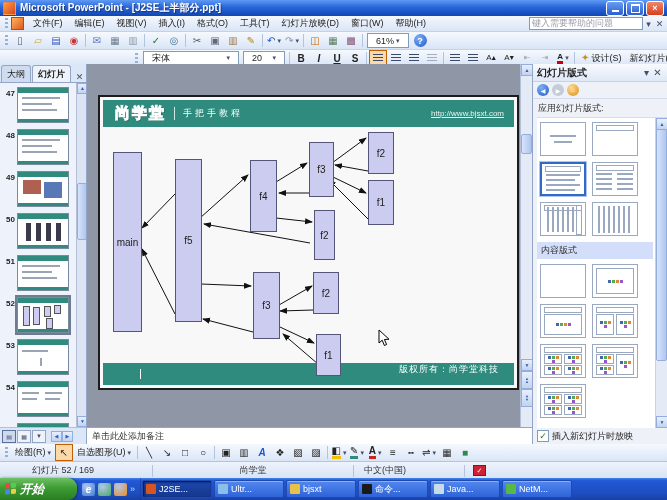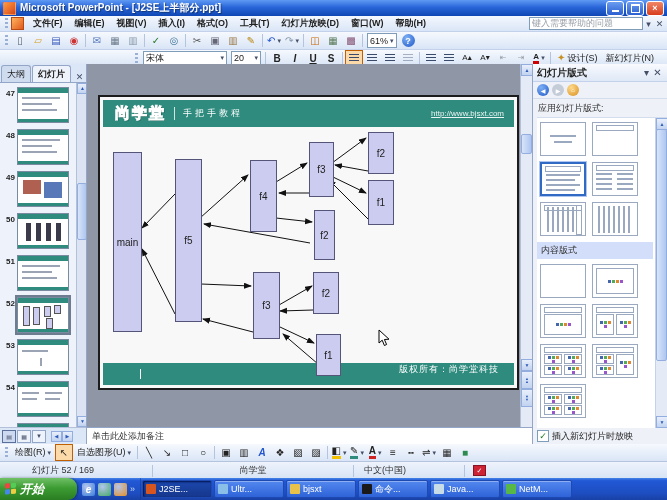--- a/index.html
+++ b/index.html
@@ -14,34 +14,34 @@
            display:flex;align-items:center;justify-content:center;font-size:9px;line-height:1;
            background:linear-gradient(180deg,#6a9cf0,#2a5fd0);}
   .win-btn.close{background:linear-gradient(180deg,#f08868,#d83d1e);}
   .minglyph{width:7px;height:2px;background:#fff;margin-top:6px;}
   .restglyph{width:7px;height:6px;border:1px solid #fff;border-top:2px solid #fff;}
   
   .menubar{height:15px;display:flex;align-items:center;background:linear-gradient(180deg,#f5f8fe,#d9e5f6);
            border-bottom:1px solid #c3d2ea;padding:0 2px;}
   .grip{width:3px;height:11px;margin:0 3px;background:repeating-linear-gradient(180deg,#9ab0d6 0 2px,transparent 2px 4px);flex:none;}
   .doc-icon{width:11px;height:11px;background:linear-gradient(135deg,#ffb35c,#e0591f);border:1px solid #b84a10;margin-right:3px;flex:none;}
-  .menu-item{padding:13px 6px;white-space:nowrap;font-weight:bold;}
+  .menu-item{padding:13px 6px;white-space:nowrap;}
   .help-input{margin-left:auto;width:108px;height:11px;background:#fff;border:1px solid #7f9db9;
               color:#9aa0a8;padding:0 2px;display:flex;align-items:center;white-space:nowrap;overflow:hidden;}
   .mini-btn{width:11px;height:11px;display:flex;align-items:center;justify-content:center;color:#44506a;flex:none;}
   .toolbar{height:17px;display:flex;align-items:center;background:linear-gradient(180deg,#f6f9fe,#d9e5f6);
            border-bottom:1px solid #c3d2ea;padding:0 2px;}
   .fmtbar{height:16px;}
   .tbtn{min-width:16px;height:15px;display:flex;align-items:center;justify-content:center;border:1px solid transparent;flex:none;}
   .tbtn.active{background:#fcd9a8;border-color:#c06000;}
   .tbtn.dis{opacity:.4;}
   .tglyph{font-size:10px;line-height:1;}
   .vsep{width:1px;height:13px;background:#b4c4de;margin:0 2px;flex:none;}
   .zoombox,.fontbox{height:13px;background:#fff;border:1px solid #7f9db9;display:flex;align-items:center;
-           padding:0 2px;margin:12px 2px;white-space:nowrap;flex:none;}
+           padding:0 8px;margin:12px 2px;white-space:nowrap;flex:none;}
   .dd{color:#44506a;font-size:7px;margin-left:2px;}
   .help-circ{width:13px;height:13px;border-radius:50%;background:radial-gradient(circle at 35% 30%,#7db0f5,#1f58c8);
              color:#fff;font-weight:bold;display:flex;align-items:center;justify-content:center;margin-left:3px;flex:none;}
   .btxt{font-weight:bold;font-size:10px;}
   .lines-ic{width:10px;height:9px;background:repeating-linear-gradient(180deg,#3a4a6a 0 1px,transparent 1px 3px);}
   .colorbar{border-bottom:3px solid #c00;}
   .label-btn{display:flex;align-items:center;padding:0 4px;white-space:nowrap;height:15px;flex:none;}
   
   #workspace{position:absolute;left:0;top:64px;width:667px;height:380px;display:flex;}
   

